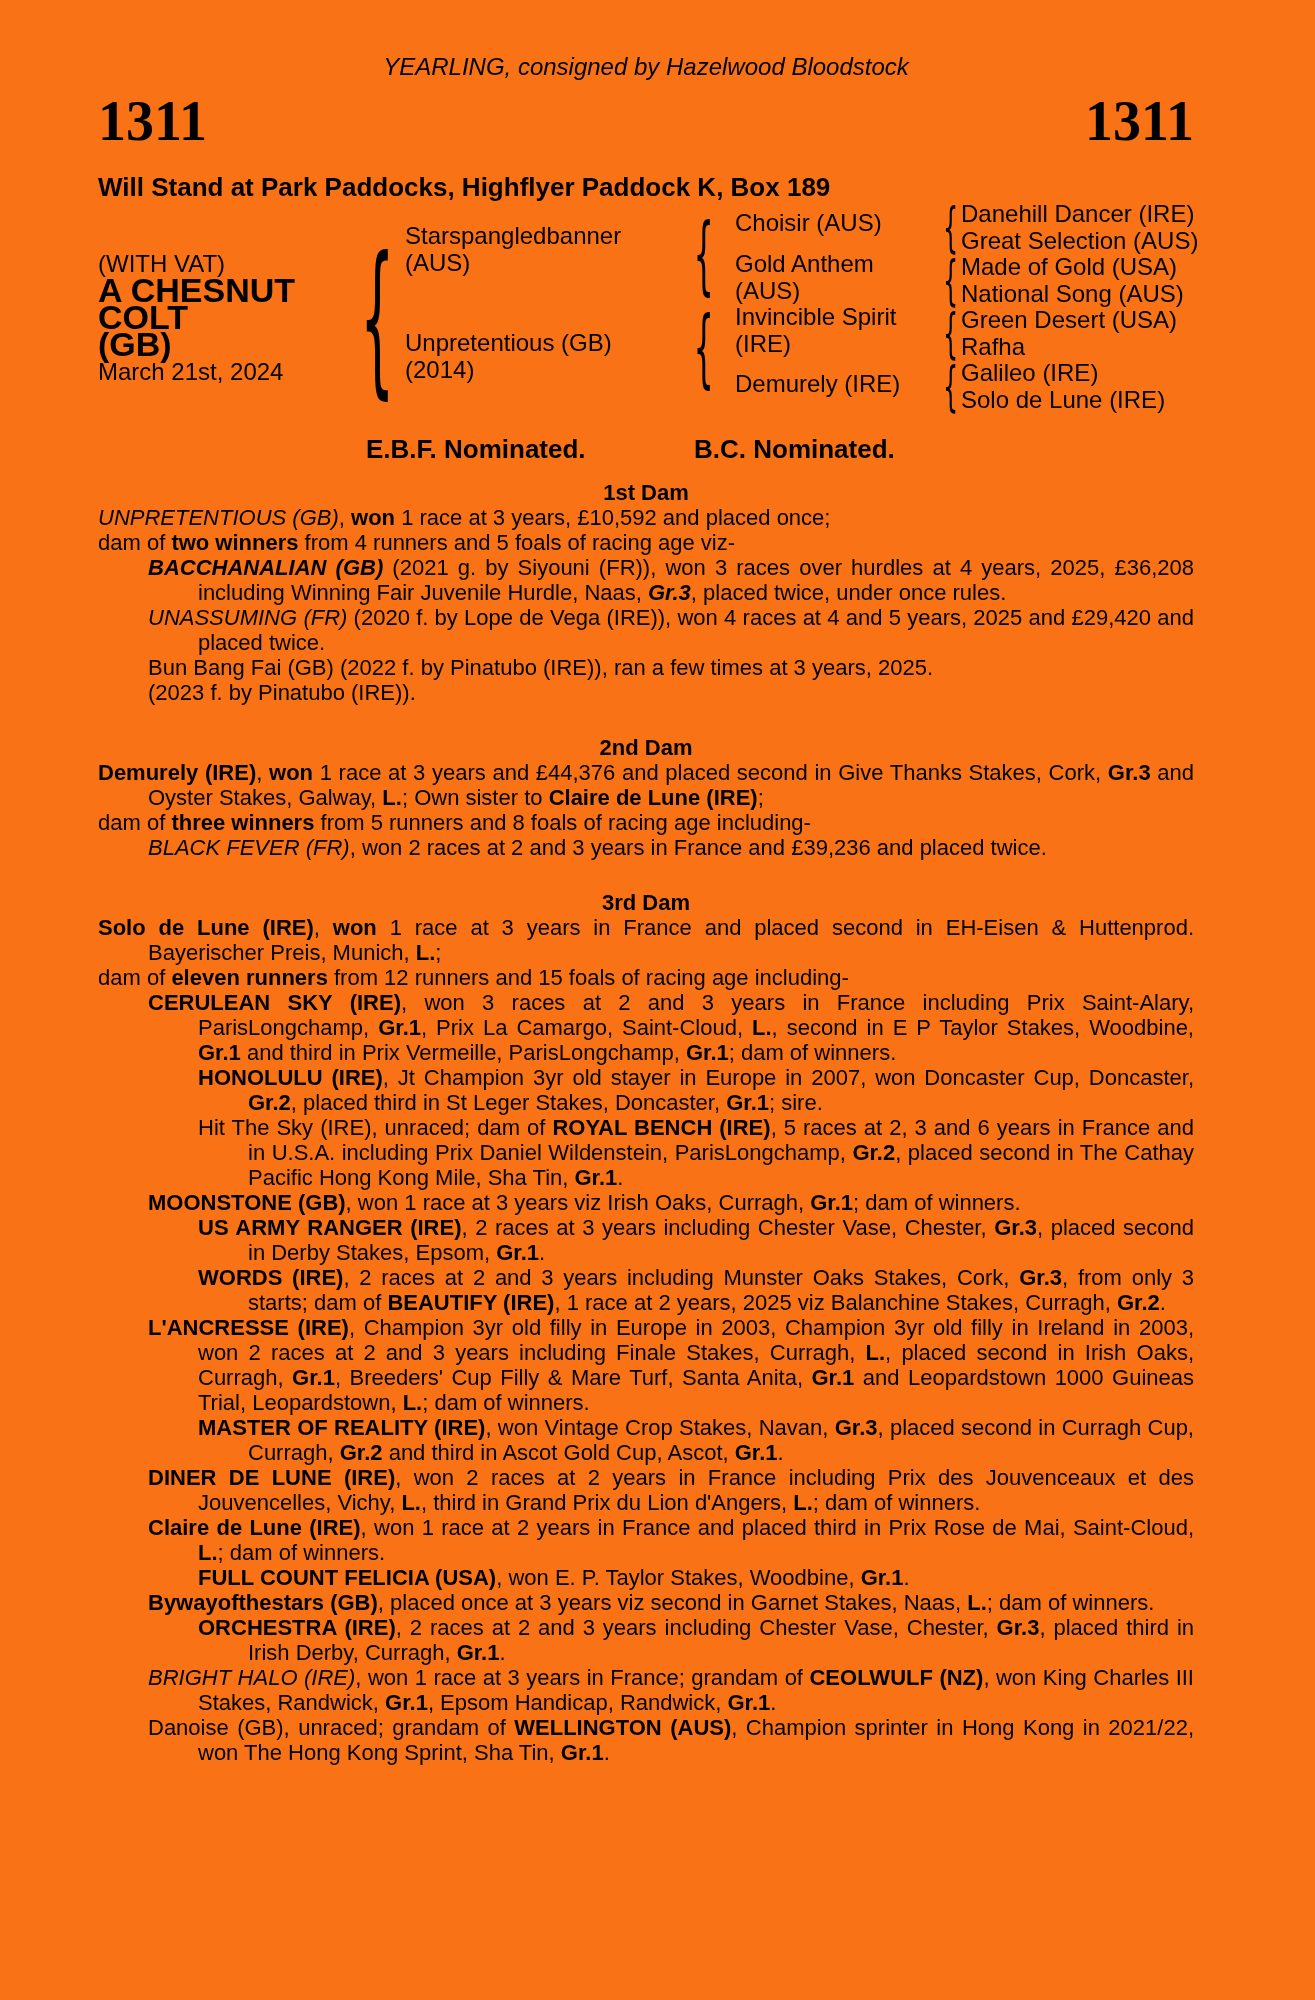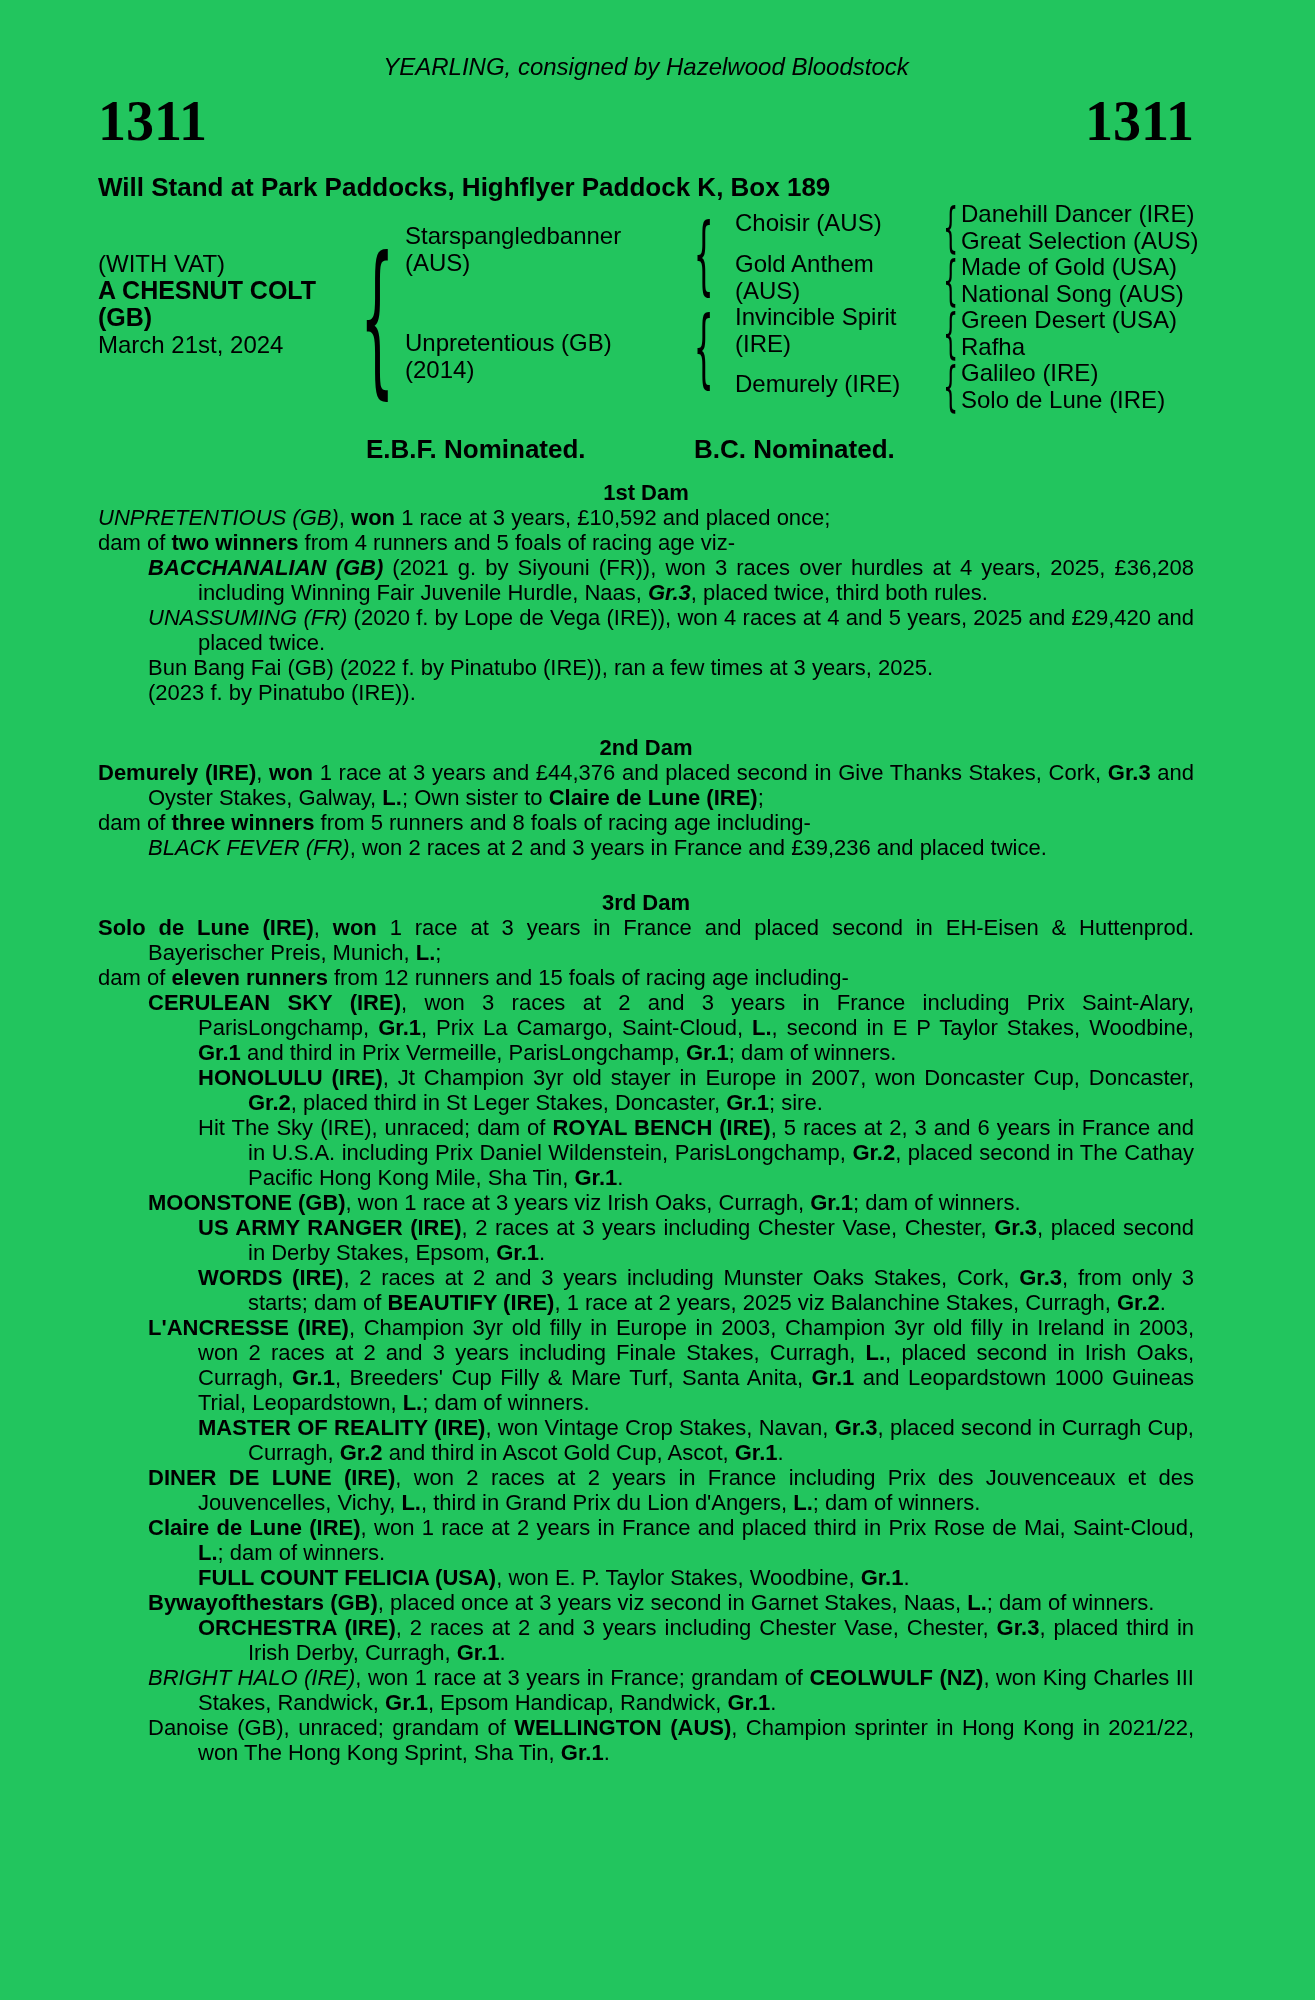--- a/index.html
+++ b/index.html
@@ -1,17 +1,17 @@
 <!DOCTYPE html>
 <html><head>
 <meta charset="utf-8">
 <style>
   html, body { margin:0; padding:0; background:#ffffff; }
   .page {
-    position:relative; width:1315px; height:2000px; background:#22c55e;
+    position:relative; width:1315px; height:2000px; background:#f97316;
     color:#000; font-family:"Liberation Sans", sans-serif; overflow:hidden;
   }
   .content { position:absolute; left:98px; top:0; width:1096px; }
 
   .doc-title {
     position:absolute; top:54px; left:0; width:100%;
     text-align:center; font-style:italic; font-size:24px; line-height:26px;
   }
   .lot-row {
     position:absolute; top:92px; left:0; width:100%;
@@ -19,21 +19,21 @@
     font-weight:bold; font-size:56px; line-height:58px;font-family:Liberation Serif, serif;
   }
   .stand-line {
     position:absolute; top:172px; left:0; width:100%;
     font-weight:bold; font-size:26px; line-height:30px;
   }
 
   
   .ped { position:absolute; top:195px; left:0; width:1130px; height:242px; font-size:24px; }
   .left-info { position:absolute; left:0; top:55px; width:295px; line-height:27px; font-size:24px; }
-  .left-info .bold-line { font-weight:bold; font-size:25px; }
+  .left-info .bold-line { font-weight:bold; font-size:34px; }
   .gen1-sire { position:absolute; left:307px; top:27px; line-height:27px; width:290px; }
   .gen1-dam  { position:absolute; left:307px; top:134px; line-height:27px; width:290px; }
   .gen2-e { position:absolute; left:622px; line-height:26.5px; width:225px;margin-left:15px; }
   .g2a { top:15px; } .g2b { top:56px; } .g2c { top:109px; } .g2d { top:176px; }
   .gen3-col { position:absolute; left:863px; top:6px; line-height:26.5px; width:360px; }
 
   .brace-box { position:absolute; display:flex; align-items:center; justify-content:center; }
   .brace { font-family:"DejaVu Sans", sans-serif; color:#000; line-height:1; }
   .brace-big   { left:262px; top:38px;  width:34px; height:170px; }
   .brace-big .brace   { font-size:64px; transform:scale(0.85,2.6); }
@@ -150,21 +150,21 @@
     <div class="noms">
       <span class="nom-ebf">E.B.F. Nominated.</span>
       <span class="nom-bc">B.C. Nominated.</span>
     </div>
 
     <div class="sections" id="dam-sections">
         <div class="section">
           <div class="sec-heading">1st Dam</div>
           <div class="para lvl0"><span class="run-i">UNPRETENTIOUS (GB)</span><span>, </span><span class="run-b">won</span><span> 1 race at 3 years, £10,592 and placed once;</span></div>
           <div class="para lvl0"><span>dam of </span><span class="run-b">two winners</span><span> from 4 runners and 5 foals of racing age viz-</span></div>
-          <div class="para lvl1"><span class="run-bi">BACCHANALIAN (GB)</span><span> (2021 g. by Siyouni (FR)), won 3 races over hurdles at 4 years, 2025, £36,208 including Winning Fair Juvenile Hurdle, Naas, </span><span class="run-bi">Gr.3</span><span>, placed twice, third both rules.</span></div>
+          <div class="para lvl1"><span class="run-bi">BACCHANALIAN (GB)</span><span> (2021 g. by Siyouni (FR)), won 3 races over hurdles at 4 years, 2025, £36,208 including Winning Fair Juvenile Hurdle, Naas, </span><span class="run-bi">Gr.3</span><span>, placed twice, under once rules.</span></div>
           <div class="para lvl1"><span class="run-i">UNASSUMING (FR)</span><span> (2020 f. by Lope de Vega (IRE)), won 4 races at 4 and 5 years, 2025 and £29,420 and placed twice.</span></div>
           <div class="para lvl1"><span>Bun Bang Fai (GB) (2022 f. by Pinatubo (IRE)), ran a few times at 3 years, 2025.</span></div>
           <div class="para lvl1"><span>(2023 f. by Pinatubo (IRE)).</span></div>
         </div>
         <div class="section">
           <div class="sec-heading">2nd Dam</div>
           <div class="para lvl0"><span class="run-b">Demurely (IRE)</span><span>, </span><span class="run-b">won</span><span> 1 race at 3 years and £44,376 and placed second in Give Thanks Stakes, Cork, </span><span class="run-b">Gr.3</span><span> and Oyster Stakes, Galway, </span><span class="run-b">L.</span><span>; Own sister to </span><span class="run-b">Claire de Lune (IRE)</span><span>;</span></div>
           <div class="para lvl0"><span>dam of </span><span class="run-b">three winners</span><span> from 5 runners and 8 foals of racing age including-</span></div>
           <div class="para lvl1"><span class="run-i">BLACK FEVER (FR)</span><span>, won 2 races at 2 and 3 years in France and £39,236 and placed twice.</span></div>
         </div>

